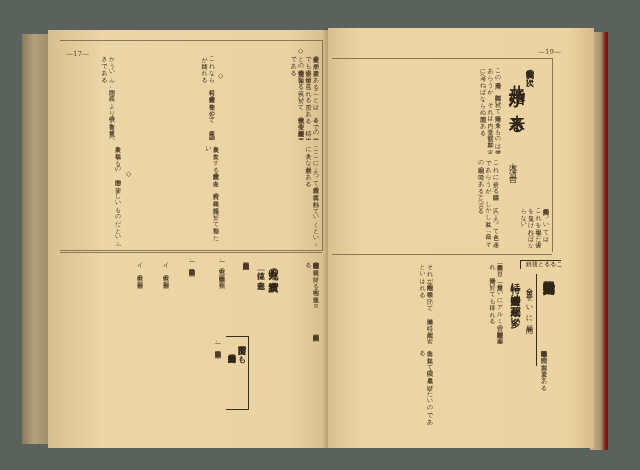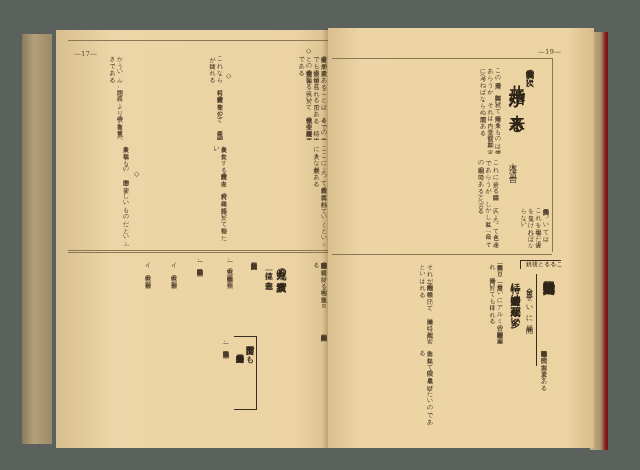--- a/index.html
+++ b/index.html
@@ -1,20 +1,20 @@
 <!DOCTYPE html>
 <html><head>
 <meta charset="utf-8">
 <style>
   html,body{margin:0;padding:0;}
   body{width:640px;height:470px;background:#5b615c;position:relative;overflow:hidden;font-family:"DejaVu Serif",serif;}
   .edge-left{position:absolute;left:22px;top:34px;width:30px;height:410px;background:linear-gradient(90deg,#8a7a5c,#b4a17a 40%,#9b8a66);}
   .edge-right{position:absolute;left:590px;top:32px;width:18px;height:418px;background:linear-gradient(90deg,#cbb48a,#a7946e 60%,#8a1f1f 85%,#6b1515);}
   .page{position:absolute;background:#e8cf9f;}
-  .page.left{left:48px;top:30px;width:280px;height:418px;background:linear-gradient(90deg,#d8bf8f 0%,#ecd5a6 20%,#ebd3a3 85%,#d8be8d 100%);margin-left:8px;}
+  .page.left{left:48px;top:30px;width:280px;height:418px;background:linear-gradient(90deg,#d8bf8f 0%,#ecd5a6 20%,#ebd3a3 85%,#d8be8d 100%);}
   .page.right{left:328px;top:28px;width:266px;height:420px;background:linear-gradient(90deg,#d9bf8e 0%,#ecd4a4 12%,#ebd3a2 90%,#d8bc8a 100%);}
   .gutter{position:absolute;left:322px;top:28px;width:12px;height:420px;background:linear-gradient(90deg,rgba(0,0,0,0),rgba(90,60,30,.25),rgba(0,0,0,0));}
   .pnum{position:absolute;font-size:7px;color:#5a4630;}
   .frame{position:absolute;border:1px solid #8c7654;}
   .col{position:absolute;writing-mode:vertical-rl;font-size:6px;line-height:7.4px;color:#4b3a28;letter-spacing:0;overflow:hidden;}
   .hline{position:absolute;height:1px;background:#8c7654;}
   .vline{position:absolute;width:1px;background:#8c7654;}
   .title{position:absolute;writing-mode:vertical-rl;color:#2f2418;font-weight:bold;}
   .diamond{position:absolute;font-size:7px;color:#5a4630;}
   .bracket{position:absolute;border:1px solid #3a2c1e;}

